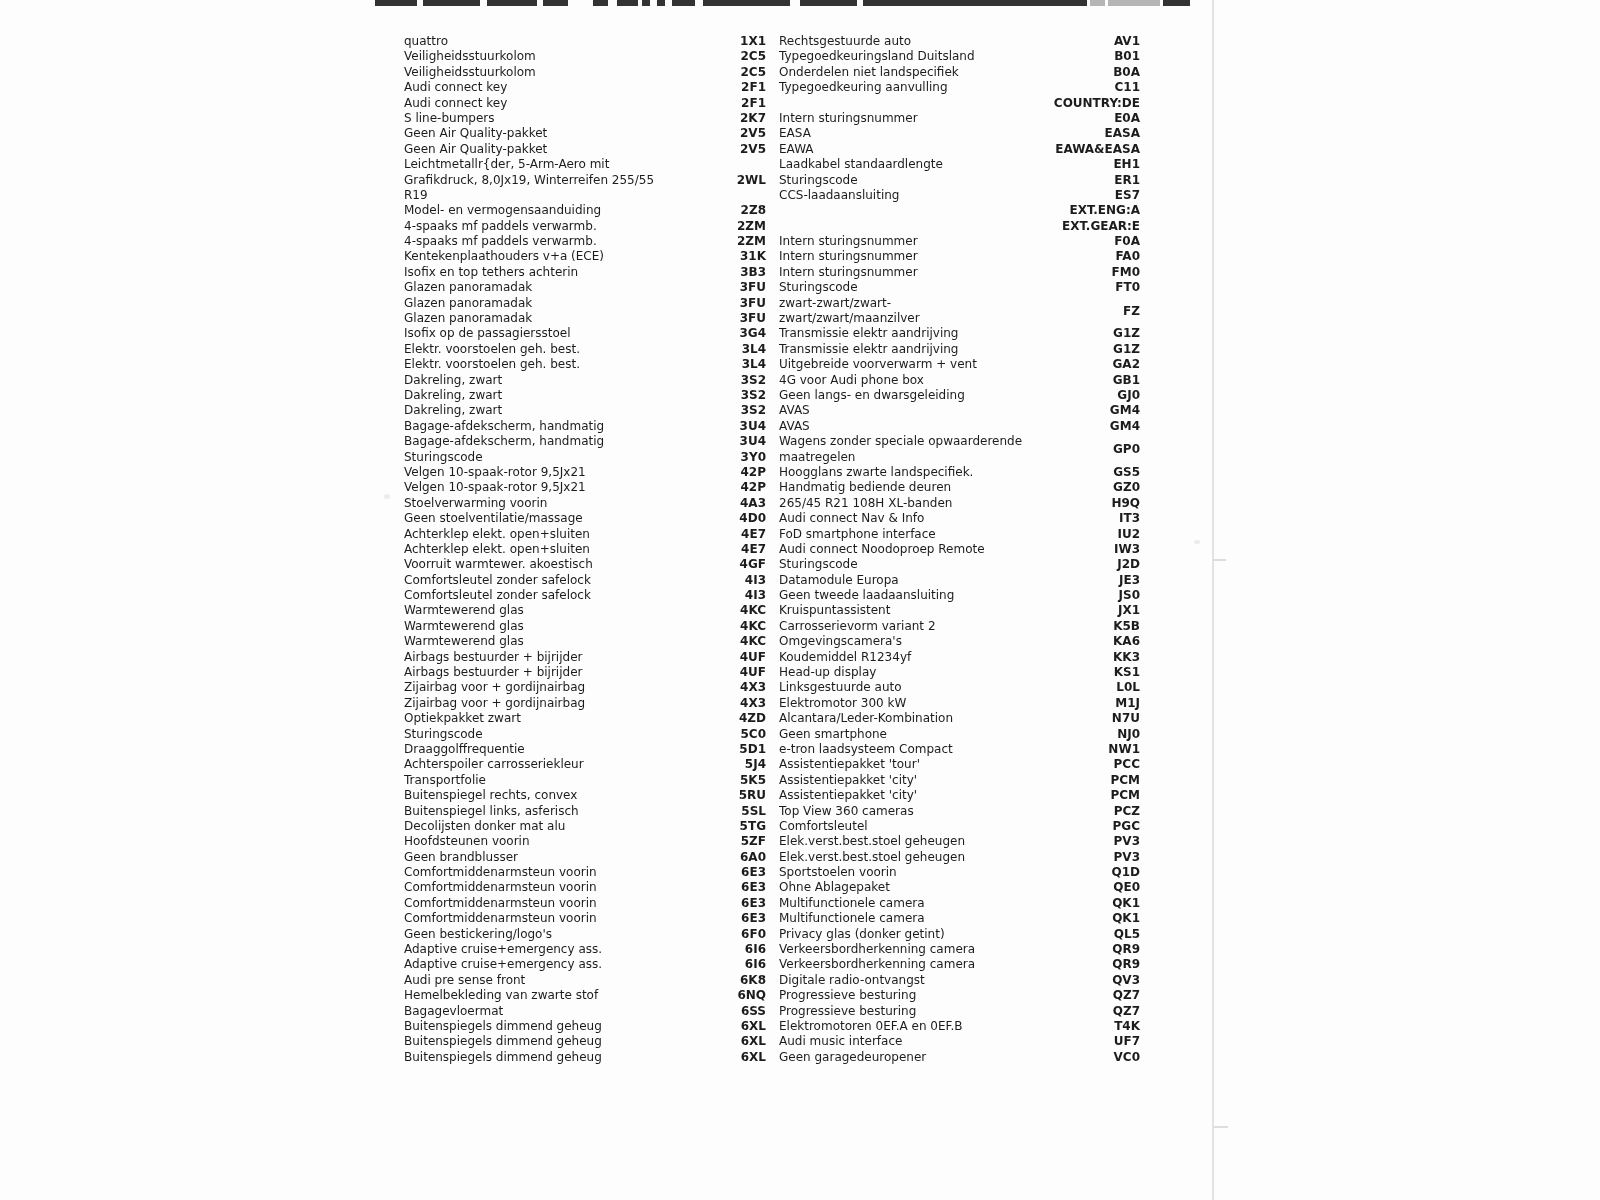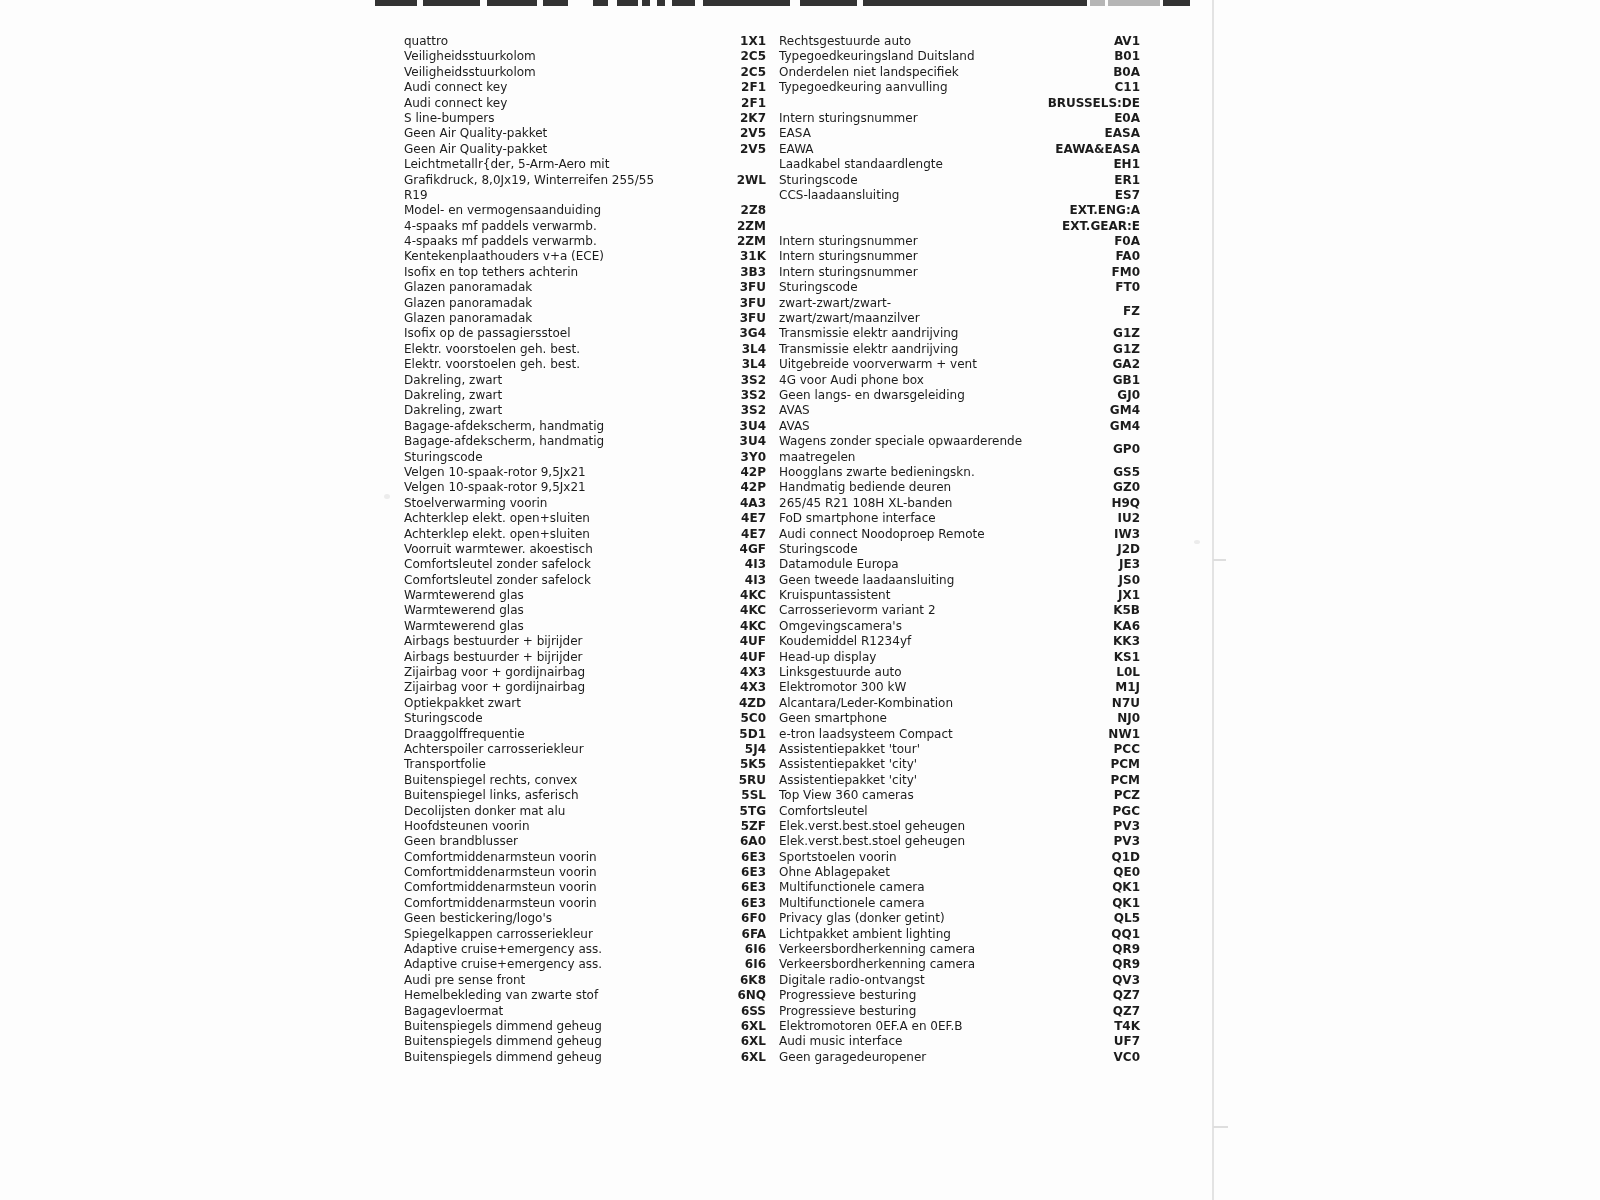--- a/index.html
+++ b/index.html
@@ -94,21 +94,21 @@
       <div class="row">
         <span class="cell ldesc">Audi connect key</span>
         <span class="cell lcode">2F1</span>
         <span class="cell rdesc">Typegoedkeuring aanvulling</span>
         <span class="cell rcode">C11</span>
       </div>
       <div class="row">
         <span class="cell ldesc">Audi connect key</span>
         <span class="cell lcode">2F1</span>
         <span class="cell rdesc"></span>
-        <span class="cell rcode">BRUSSELS:DE</span>
+        <span class="cell rcode">COUNTRY:DE</span>
       </div>
       <div class="row">
         <span class="cell ldesc">S line-bumpers</span>
         <span class="cell lcode">2K7</span>
         <span class="cell rdesc">Intern sturingsnummer</span>
         <span class="cell rcode">E0A</span>
       </div>
       <div class="row">
         <span class="cell ldesc">Geen Air Quality-pakket</span>
         <span class="cell lcode">2V5</span>
@@ -237,36 +237,42 @@
       </div>
       <div class="row">
         <span class="cell ldesc">Sturingscode</span>
         <span class="cell lcode">3Y0</span>
         <span class="cell rdesc">maatregelen</span>
         <span class="cell rcode"></span>
       </div>
       <div class="row">
         <span class="cell ldesc">Velgen 10-spaak-rotor 9,5Jx21</span>
         <span class="cell lcode">42P</span>
-        <span class="cell rdesc">Hoogglans zwarte bedieningskn.</span>
+        <span class="cell rdesc">Hoogglans zwarte landspecifiek.</span>
         <span class="cell rcode">GS5</span>
       </div>
       <div class="row">
         <span class="cell ldesc">Velgen 10-spaak-rotor 9,5Jx21</span>
         <span class="cell lcode">42P</span>
         <span class="cell rdesc">Handmatig bediende deuren</span>
         <span class="cell rcode">GZ0</span>
       </div>
       <div class="row">
         <span class="cell ldesc">Stoelverwarming voorin</span>
         <span class="cell lcode">4A3</span>
         <span class="cell rdesc">265/45 R21 108H XL-banden</span>
         <span class="cell rcode">H9Q</span>
       </div>
       <div class="row">
+        <span class="cell ldesc">Geen stoelventilatie/massage</span>
+        <span class="cell lcode">4D0</span>
+        <span class="cell rdesc">Audi connect Nav &amp; Info</span>
+        <span class="cell rcode">IT3</span>
+      </div>
+      <div class="row">
         <span class="cell ldesc">Achterklep elekt. open+sluiten</span>
         <span class="cell lcode">4E7</span>
         <span class="cell rdesc">FoD smartphone interface</span>
         <span class="cell rcode">IU2</span>
       </div>
       <div class="row">
         <span class="cell ldesc">Achterklep elekt. open+sluiten</span>
         <span class="cell lcode">4E7</span>
         <span class="cell rdesc">Audi connect Noodoproep Remote</span>
         <span class="cell rcode">IW3</span>
@@ -415,26 +421,20 @@
         <span class="cell rdesc">Multifunctionele camera</span>
         <span class="cell rcode">QK1</span>
       </div>
       <div class="row">
         <span class="cell ldesc">Geen bestickering/logo's</span>
         <span class="cell lcode">6F0</span>
         <span class="cell rdesc">Privacy glas (donker getint)</span>
         <span class="cell rcode">QL5</span>
       </div>
       <div class="row">
-        <span class="cell ldesc">Spiegelkappen carrosseriekleur</span>
-        <span class="cell lcode">6FA</span>
-        <span class="cell rdesc">Lichtpakket ambient lighting</span>
-        <span class="cell rcode">QQ1</span>
-      </div>
-      <div class="row">
         <span class="cell ldesc">Adaptive cruise+emergency ass.</span>
         <span class="cell lcode">6I6</span>
         <span class="cell rdesc">Verkeersbordherkenning camera</span>
         <span class="cell rcode">QR9</span>
       </div>
       <div class="row">
         <span class="cell ldesc">Adaptive cruise+emergency ass.</span>
         <span class="cell lcode">6I6</span>
         <span class="cell rdesc">Verkeersbordherkenning camera</span>
         <span class="cell rcode">QR9</span>

